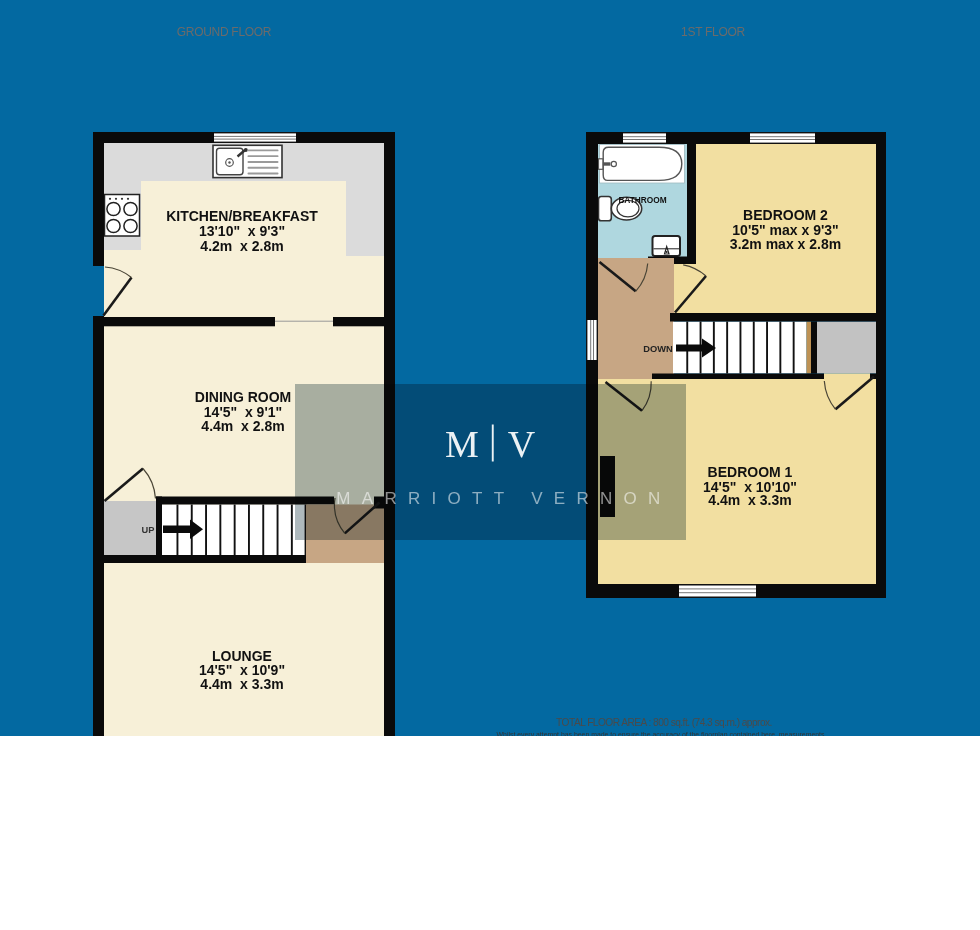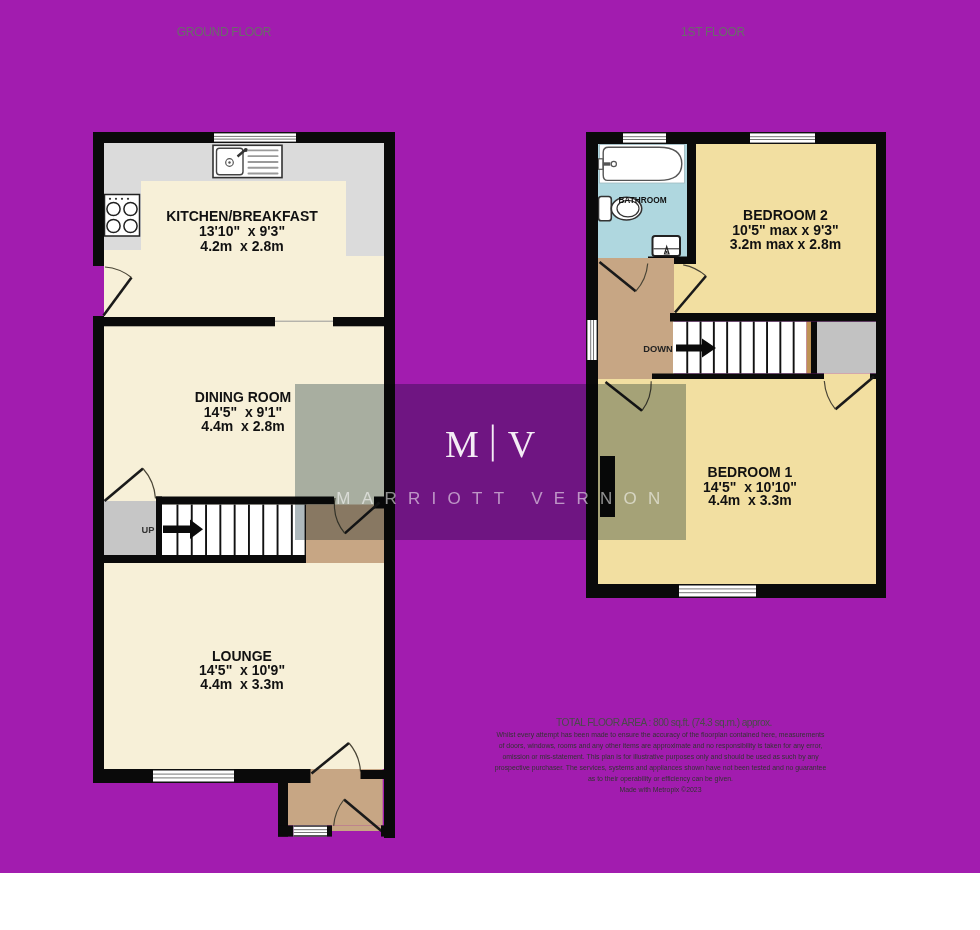--- a/index.html
+++ b/index.html
@@ -1,16 +1,16 @@
 <!DOCTYPE html>
 <html><head>
 <meta charset="utf-8">
 <style>
   html,body{margin:0;padding:0;background:#fff;}
-  .page{position:relative;width:980px;height:873px;background:#a21caf;overflow:hidden;}
+  .page{position:relative;width:980px;height:736px;background:#0369a1;overflow:hidden;}
 </style>
 </head>
 <body>
 <div class="page">
 <svg width="980" height="930" viewBox="0 0 980 930" xmlns="http://www.w3.org/2000/svg" font-family="Liberation Sans, sans-serif">
 
 <text x="224" y="36" text-anchor="middle" font-size="12" letter-spacing="-0.3" fill="#6b6b6b">GROUND FLOOR</text>
 
 <text x="713" y="36" text-anchor="middle" font-size="12" letter-spacing="-0.3" fill="#6b6b6b">1ST FLOOR</text>
 

